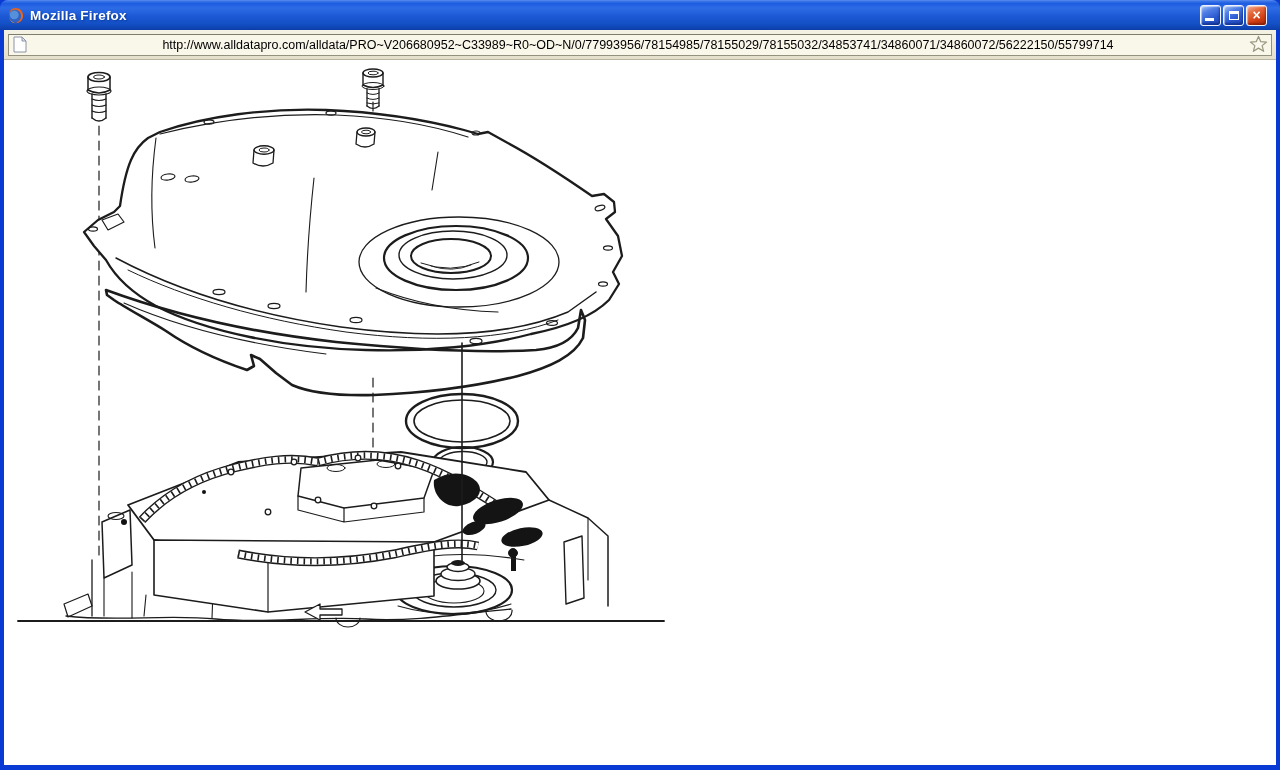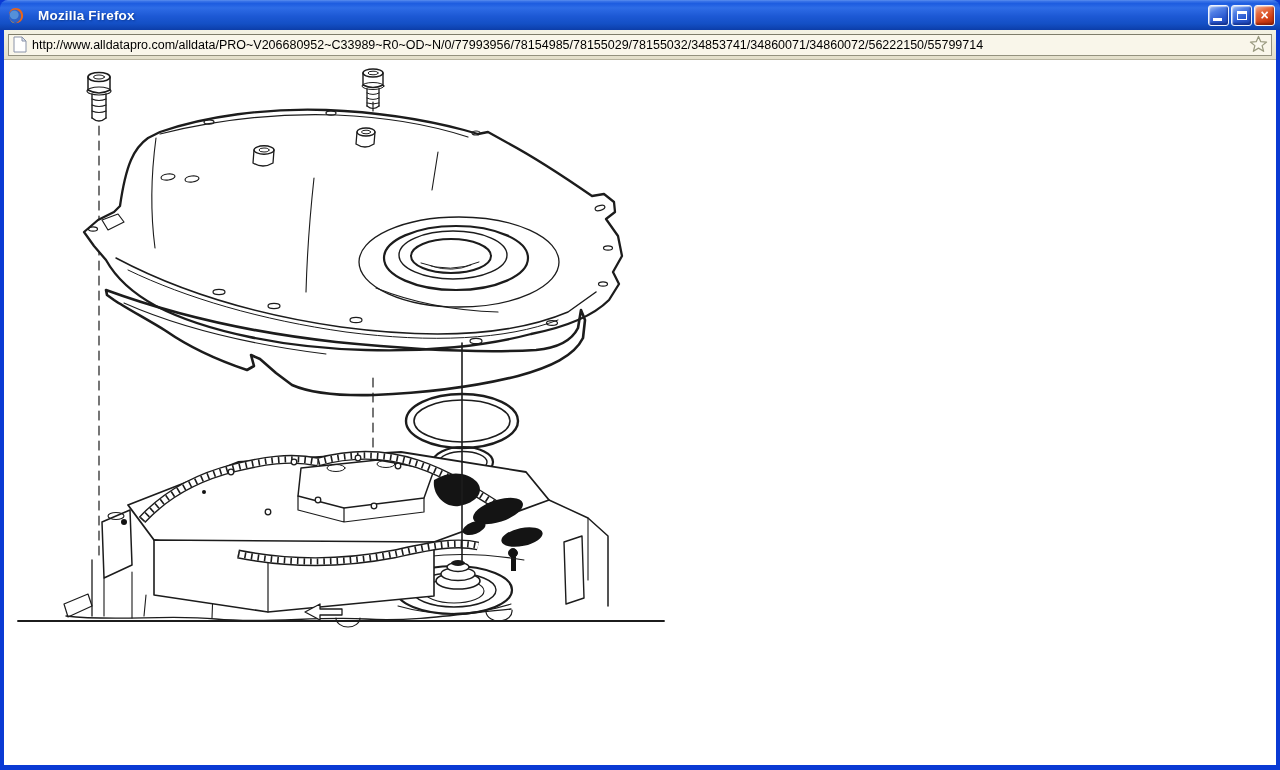--- a/index.html
+++ b/index.html
@@ -12,22 +12,22 @@
   .xp-window {
     width:1280px; height:770px;
     background:#0a3ad4;
     display:flex; flex-direction:column;
   }
   
   .titlebar {
     height:30px; flex:0 0 30px;
     border-radius:8px 8px 0 0;
     background:linear-gradient(180deg,#5e90ee 0%,#3a74e8 4%,#1d5ce0 12%,#2e6ce6 26%,#1c58d4 55%,#1450c6 78%,#0f45b4 92%,#0c3da8 100%);
-    display:flex; align-items:center; gap:14px;
-    padding:0 5px 0 7px;
+    display:flex; align-items:center; gap:6px;
+    padding:0 13px 0 7px;
   }
   .ff-icon { width:17px; height:17px; flex:0 0 17px; }
   .win-title {
     color:#fff; font-weight:bold; font-size:13.5px;
     text-shadow:1px 1px 2px #0d3a96; letter-spacing:0.2px;
     white-space:nowrap;
   }
   .win-controls { margin-left:auto; display:flex; gap:2px; }
   .win-btn {
     width:21px; height:21px; border-radius:3px;
@@ -59,20 +59,21 @@
     background:linear-gradient(180deg,#f4f2e4 0%,#ece9d8 45%,#e3dfca 100%);
     border-bottom:1px solid #b9b5a0;
     display:flex; align-items:center; padding:0 4px;
   }
   .url-field {
     flex:1; height:22px;
     background:#f9f6ea;
     border:1px solid #94927f; border-top-color:#7e7c6a;
     display:flex; align-items:center; gap:5px;
     padding:0 3px 0 4px;
+    text-align:center;
   }
   .doc-icon { width:14px; height:17px; flex:0 0 14px; }
   .url-text {
     flex:1; font-size:12.5px; color:#000;
     white-space:nowrap; overflow:hidden;
     font-family:"Liberation Sans", sans-serif;
   }
   .star-icon { width:19px; height:19px; flex:0 0 19px; cursor:pointer; }
   
   .content {

